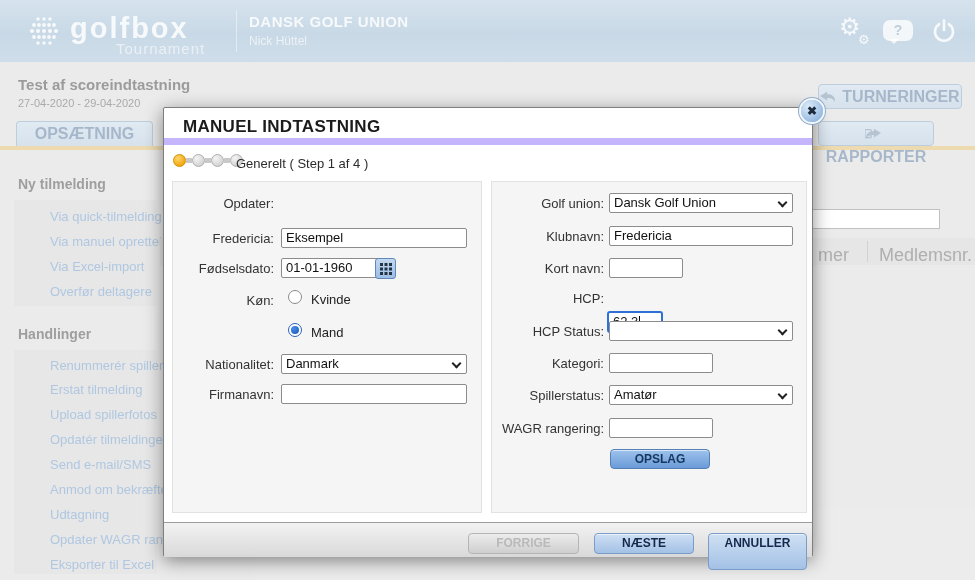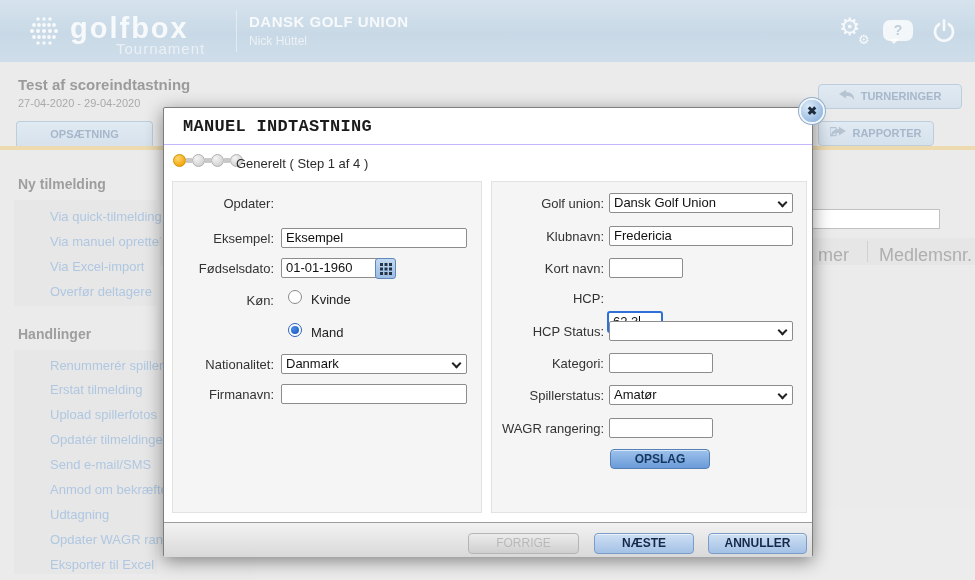--- a/index.html
+++ b/index.html
@@ -23,36 +23,36 @@
   .gear { color:rgba(255,255,255,.85); line-height:1; }
   .help-bubble { width:30px; height:21px; background:rgba(255,255,255,.8); border-radius:7px;
                  text-align:center; font-size:14px; font-weight:bold; color:#8aa6bf; line-height:21px; }
   .help-tail { position:absolute; left:6px; top:19px; width:0; height:0;
                border:5px solid transparent; border-top-color:rgba(255,255,255,.8); }
 
   
   .pg-title { font-size:15px; font-weight:bold; color:#4a4a4a; }
   .pg-dates { font-size:11px; color:#636363; }
   .tabbtn { background:linear-gradient(180deg,#c9daea,#b5cadd); border:1px solid #8aa5c0;
-            color:#5f7da0; font-weight:bold; font-size:11px; text-align:center; border-radius:4px; }
+            color:#5f7da0; font-weight:bold; font-size:16px; text-align:center; border-radius:4px; }
   .tabbtn .ic { margin-right:6px; }
   .yellow-line { position:absolute; left:0; top:146px; width:975px; height:4px; background:#e0bd6e; }
   .sb-panel { position:absolute; left:14px; width:143px; background:#d4d4d4; }
   .sb-title { position:absolute; left:18px; font-size:14px; font-weight:bold; color:#4f4f4f; white-space:nowrap; }
   .sb-item  { position:absolute; left:50px; font-size:13px; color:#6f9aca; white-space:nowrap; cursor:pointer; }
   .bg-input { position:absolute; background:#fff; border:1px solid #909090; }
   .bg-th-row { position:absolute; left:160px; top:238px; width:815px; height:27px; background:#d2d2d2; }
   .bg-th { position:absolute; top:245px; font-size:18px; color:#6e6e6e; }
   .bg-th-div { position:absolute; left:867px; top:241px; width:1px; height:21px; background:#adadad; }
 
   
   .modal { position:absolute; left:163px; top:107px; width:650px; height:450px;
            background:#fff; border:1px solid #7e7e7e; border-radius:2px;
            box-shadow:0 4px 18px rgba(0,0,0,.45); }
-  .m-titlebar { position:absolute; left:0; top:0; width:100%; height:37px; border-bottom:1px solid #c4b5fd;font-family:Liberation Mono, monospace; }
+  .m-titlebar { position:absolute; left:0; top:0; width:100%; height:37px; border-bottom:7px solid #c4b5fd; }
   .m-title { position:absolute; left:19px; top:9px; font-size:17px; font-weight:bold; color:#1b1b1b; letter-spacing:.3px; }
   .m-close { position:absolute; left:637px; top:-8px; width:22px; height:22px; border-radius:50%;
              background:radial-gradient(circle at 35% 30%, #dcebfa, #7fa9d8);
              box-shadow:0 0 0 2px #f3f7fb, 0 0 0 3px #93aecb, 0 1px 3px rgba(0,0,0,.35);
              text-align:center; line-height:22px; font-size:12px; font-weight:bold; color:#1e2d3d; cursor:pointer; }
   .steps { position:absolute; left:9px; top:46px; display:flex; align-items:center; }
   .step-dot { width:13px; height:13px; border-radius:50%;
               background:radial-gradient(circle at 35% 30%, #f4f4f4, #c7c7c7); border:1px solid #b0b0b0; }
   .step-dot.active { background:radial-gradient(circle at 35% 30%, #ffd76e, #f2a50c 75%); border:1px solid #d29200; }
   .step-conn { width:6px; height:5px; background:#c9c9c9; }
@@ -81,21 +81,21 @@
 
   .cal-btn { position:absolute; width:21px; height:21px; border-radius:3px;
              background:linear-gradient(180deg,#c3d8f0,#9dbde4); border:1px solid #5f88bd;
              display:flex; align-items:center; justify-content:center; cursor:pointer; }
 
   .btn-blue { position:absolute; background:linear-gradient(180deg,#cfe0f3,#a3c1e6); border:1px solid #7b9cc8;
               border-radius:4px; color:#15294d; font-weight:bold; font-size:12px; text-align:center;
               box-shadow:inset 0 1px 0 rgba(255,255,255,.6); cursor:pointer; }
   .btn-opslag { background:linear-gradient(180deg,#9ec2ec,#6a9bd8); border:1px solid #5580b5; color:#14365f; }
   .btn-gray { position:absolute; background:linear-gradient(180deg,#ececec,#cfcfcf); border:1px solid #b5b5b5;
-              border-radius:4px; color:#b9b9b9; font-weight:normal; font-size:12px; text-align:center; }
+              border-radius:4px; color:#b9b9b9; font-weight:bold; font-size:12px; text-align:center; }
   .m-footer { position:absolute; left:0; top:414px; width:100%; height:35px;
               border-top:1px solid #9c9c9c; background:linear-gradient(180deg,#f2f2f2,#d9d9d9); }
 </style>
 </head>
 <body>
 
 <div class="stage">
 
   <div class="bg-fade">
     <div class="content-bg"></div>
@@ -206,21 +206,21 @@
       <div class="step-conn"></div>
       <div class="step-dot"></div>
     </div>
     <div class="step-label">Generelt ( Step 1 af 4 )</div>
 
     <div class="panel left"></div>
     <div class="panel right"></div>
 
     <div class="lbl l" style="top:88px">Opdater:</div>
 
-    <div class="lbl l" style="top:123px">Eksempel:</div>
+    <div class="lbl l" style="top:123px">Fredericia:</div>
     <div class="fld" style="left:117px;top:120px;width:186px">Eksempel</div>
 
     <div class="lbl l" style="top:153px">Fødselsdato:</div>
     <div class="fld" style="left:117px;top:150px;width:109px">01-01-1960</div>
     <div class="cal-btn" style="left:211px;top:150px">
       <svg width="12" height="12" viewBox="0 0 12 12">
         <g fill="#243447">
           <rect x="0" y="0" width="3" height="3"></rect>
             <rect x="4.5" y="0" width="3" height="3"></rect>
             <rect x="9" y="0" width="3" height="3"></rect>
@@ -282,15 +282,15 @@
     </div>
 
     <div class="lbl r" style="top:313px">WAGR rangering:</div>
     <div class="fld" style="left:445px;top:310px;width:104px"></div>
 
     <div class="btn-blue btn-opslag" style="left:446px;top:341px;width:100px;height:20px;line-height:18px">OPSLAG</div>
 
     <div class="m-footer"></div>
     <div class="btn-gray" style="left:304px;top:425px;width:111px;height:21px;line-height:19px">FORRIGE</div>
     <div class="btn-blue" style="left:430px;top:425px;width:100px;height:21px;line-height:19px">NÆSTE</div>
-    <div class="btn-blue" style="left:544px;top:425px;width:99px;height:21px;line-height:19px">ANNULLER</div>
+    <div class="btn-blue" style="left:544px;top:425px;width:99px;height:37px;line-height:19px">ANNULLER</div>
   </div>
 </div>
 
 </body></html>

